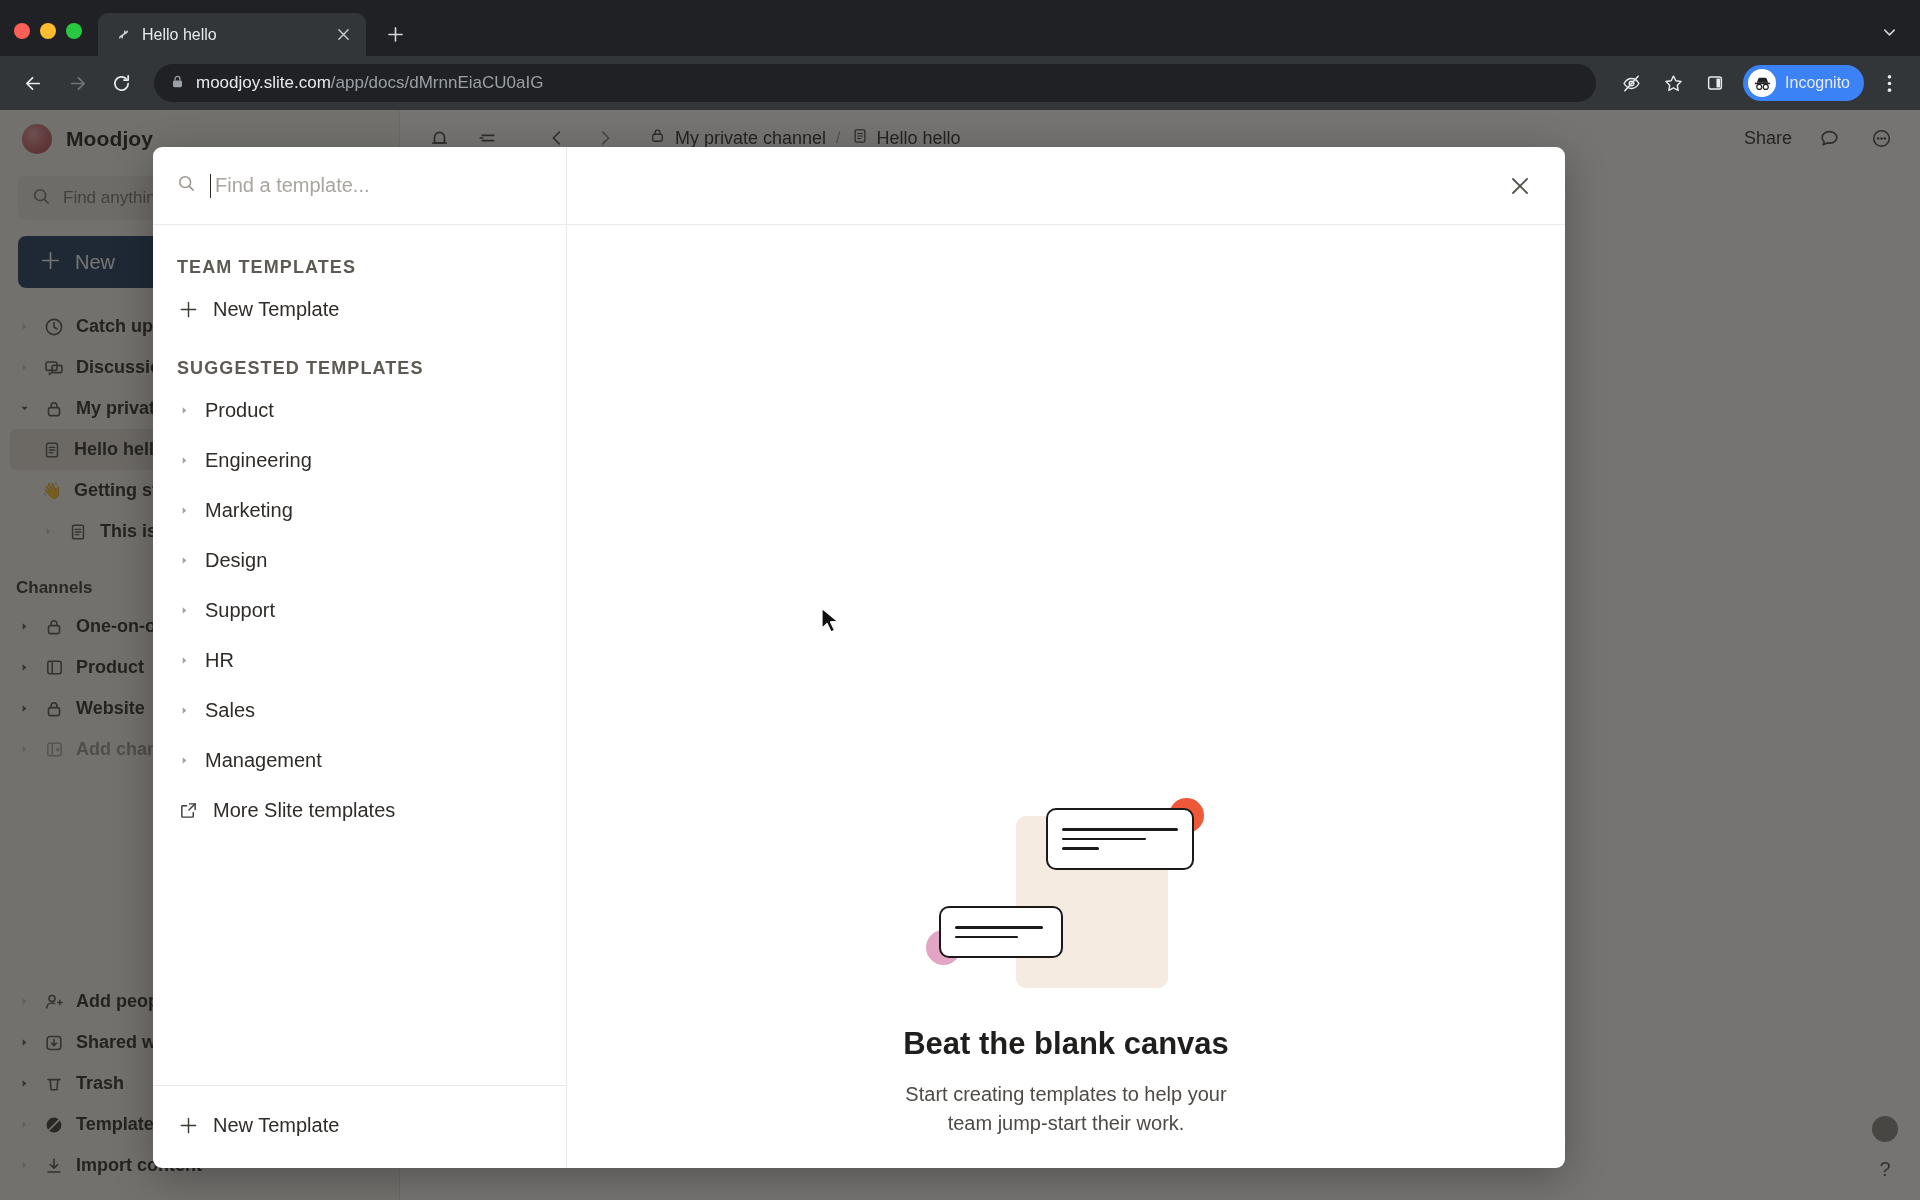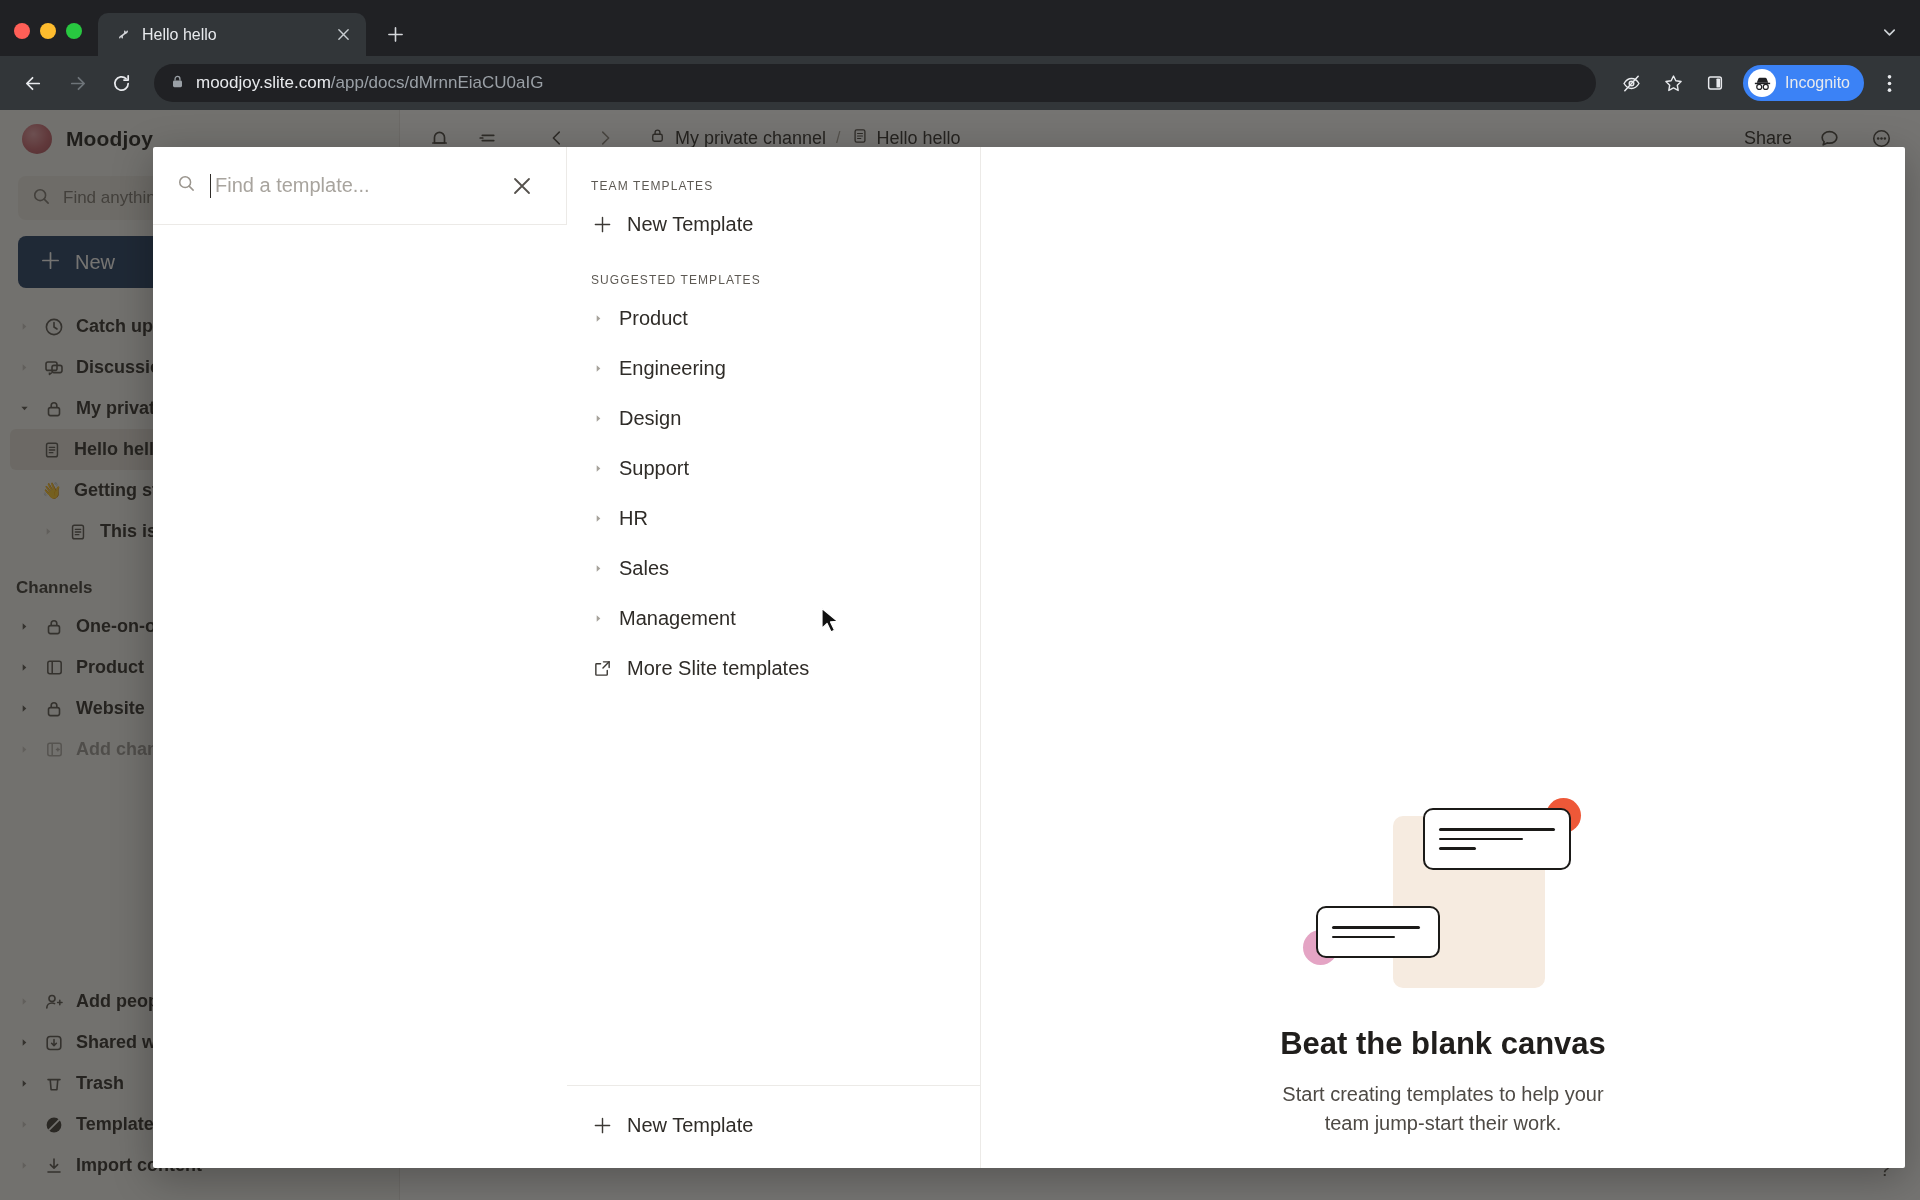--- a/index.html
+++ b/index.html
@@ -153,24 +153,24 @@
   .fab-col { position: absolute; right: 22px; bottom: 18px; display: flex; flex-direction: column; gap: 14px; align-items: center; }
   .fab { width: 26px; height: 26px; border-radius: 50%; background: #8a8681; }
   .fab-help { width: 26px; height: 26px; display: flex; align-items: center; justify-content: center; color: #55514c; font-size: 20px; }
 
   
   .overlay { position: absolute; inset: 0; background: rgba(32,30,28,0.62); }
 
   
   .modal {
     position: absolute; left: 153px; top: 37px;
-    width: 1752px; height: 1021px;
-    background: #ffffff; border-radius: 2px;
+    width: 1412px; height: 1021px;
+    background: #ffffff; border-radius: 9px;
     box-shadow: 0 10px 40px rgba(0,0,0,.28);
-    display: flex; flex-direction: row; overflow: hidden;
+    display: flex; flex-direction: column; overflow: hidden;
   }
   .modal-head {
     height: 78px; display: flex; align-items: center;
     border-bottom: 1px solid #eceae7; position: relative; flex-shrink: 0;
   }
   .modal-search {
     width: 414px; height: 100%; display: flex; align-items: center; gap: 14px;
     padding-left: 24px; border-right: 1px solid #eceae7;
   }
   .caret-bar { width: 1px; height: 24px; background: #2f2c28; margin-right: -10px; }
@@ -180,21 +180,21 @@
     width: 34px; height: 34px; display: flex; align-items: center; justify-content: center; color: #55514c;
   }
   .modal-body { flex: 1; display: flex; min-height: 0; }
 
   .tpl-panel {
     width: 414px; border-right: 1px solid #eceae7;
     display: flex; flex-direction: column; flex-shrink: 0;
   }
   .tpl-scroll { flex: 1; padding: 22px 0 0 0; overflow: hidden; }
   .tpl-section {
-    font-size: 12px; font-weight: 400; letter-spacing: 1.1px; color: #5d5953;
+    font-size: 18px; font-weight: 700; letter-spacing: 1.1px; color: #5d5953;
     padding: 10px 24px 6px 24px;
   }
   .tpl-row {
     display: flex; align-items: center; gap: 14px;
     height: 50px; padding: 0 24px; color: #2f2c28;
   }
   .tpl-row .tw { width: 14px; display: flex; align-items: center; justify-content: center; flex-shrink: 0; }
   .tpl-row .ic { width: 22px; display: flex; align-items: center; justify-content: center; flex-shrink: 0; color: #3c3935; }
   .tpl-label { font-size: 20px; color: #2f2c28; }
   .tpl-foot { border-top: 1px solid #eceae7; padding: 14px 0 18px 0; flex-shrink: 0; }
@@ -685,20 +685,28 @@
                   </svg>
                 </span>
               <span class="tpl-label">Engineering</span>
             </div>
             <div class="tpl-row">
               <span class="tw">
                   <svg width="9" height="9" viewBox="0 0 10 10">
                     <path d="M3 1.5l4 3.5-4 3.5z" fill="#a6a29b"></path>
                   </svg>
                 </span>
+              <span class="tpl-label">Marketing</span>
+            </div>
+            <div class="tpl-row">
+              <span class="tw">
+                  <svg width="9" height="9" viewBox="0 0 10 10">
+                    <path d="M3 1.5l4 3.5-4 3.5z" fill="#a6a29b"></path>
+                  </svg>
+                </span>
               <span class="tpl-label">Design</span>
             </div>
             <div class="tpl-row">
               <span class="tw">
                   <svg width="9" height="9" viewBox="0 0 10 10">
                     <path d="M3 1.5l4 3.5-4 3.5z" fill="#a6a29b"></path>
                   </svg>
                 </span>
               <span class="tpl-label">Support</span>
             </div>

